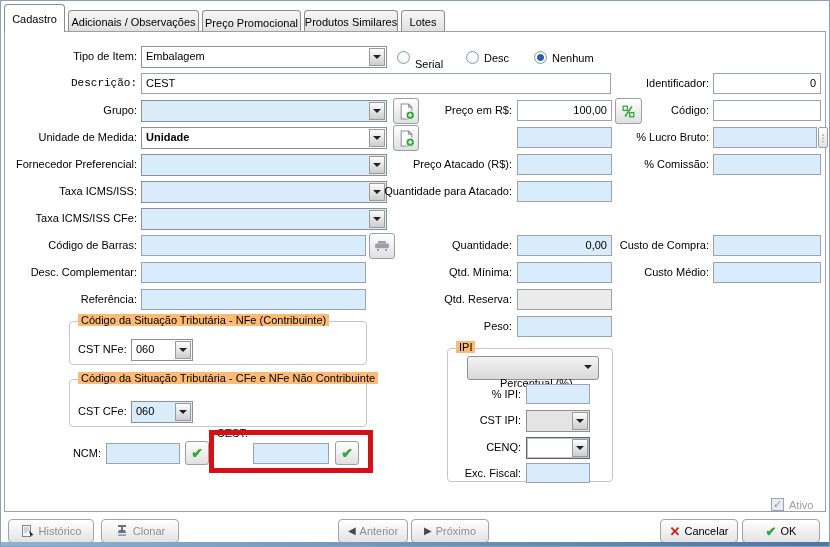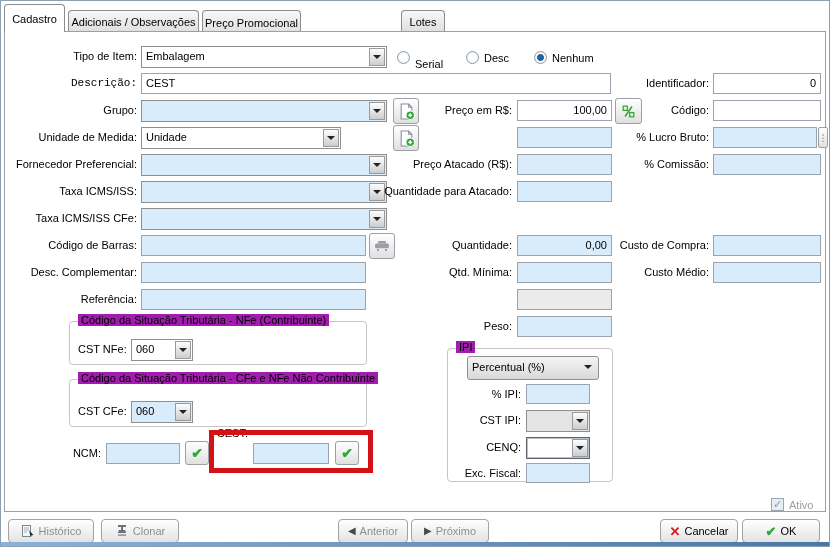--- a/index.html
+++ b/index.html
@@ -36,21 +36,21 @@
                      border:4px solid transparent;border-top:4px solid #222;}
   .combo.flat .arr{border:none;background:transparent;}
   
   .toolbtn{position:absolute;box-sizing:border-box;border:1px solid #9aa0a6;border-radius:3px;
            background:linear-gradient(#ffffff,#e0e0e0);display:flex;align-items:center;
            justify-content:center;cursor:default;}
   .checkglyph{color:#2fa838;font-weight:bold;font-size:14px;line-height:1;}
   .dotsbtn::after{content:"⋮";font-size:9px;color:#555;}
   
   .gbox{position:absolute;border:1px solid #c6c6c6;border-radius:4px;box-sizing:border-box;}
-  .gbox .legend{position:absolute;top:-8px;left:8px;background:#a21caf;padding:0 3px;white-space:nowrap;}
+  .gbox .legend{position:absolute;top:-8px;left:8px;background:#fdba74;padding:0 3px;white-space:nowrap;}
   
   .radio{position:absolute;width:13px;height:13px;border-radius:50%;border:1px solid #8f9aa5;
          background:radial-gradient(#fff 40%,#dde5eb);box-sizing:border-box;}
   .radio.sel::after{content:"";position:absolute;left:2px;top:2px;width:5px;height:5px;
                     border-radius:50%;background:#1f64ad;border:1px solid #16508f;}
   .chk{position:absolute;width:13px;height:13px;border:1px solid #9aa6b2;background:#e7edf3;
        color:#8b95a0;font-size:11px;line-height:11px;text-align:center;box-sizing:border-box;}
   
   .btn{position:absolute;box-sizing:border-box;height:24px;border:1px solid #a3a3a3;border-radius:4px;
        background:linear-gradient(#ffffff,#e3e3e3);display:flex;align-items:center;
@@ -71,20 +71,23 @@
 
   <div class="tab active" style="left:3px;top:3px;width:61px;height:28px;">
       <span>Cadastro</span>
     </div>
   <div class="tab" style="left:67px;top:9px;width:131px;height:22px;">
       <span>Adicionais / Observações</span>
     </div>
   <div class="tab" style="left:201px;top:9px;width:99px;height:24px;">
       <span>Preço Promocional</span>
     </div>
+  <div class="tab" style="left:303px;top:9px;width:94px;height:22px;">
+      <span>Produtos Similares</span>
+    </div>
   <div class="tab" style="left:400px;top:9px;width:44px;height:22px;">
       <span>Lotes</span>
     </div>
 
   <div class="panel"></div>
 
   <div class="lbl" style="left:0;width:136px;top:49px;">Tipo de Item:</div>
   <div class="combo white" style="left:140px;top:45px;width:246px;">
     <span class="cval">Embalagem</span>
     <span class="arr"></span>
@@ -120,21 +123,21 @@
     <svg width="15" height="15" viewBox="0 0 15 15">
         <path d="M11 2.5L4 12.5" stroke="#3aa63a" stroke-width="1.6"></path>
         <rect x="2.2" y="2.2" width="4.2" height="4.2" fill="none" stroke="#3aa63a" stroke-width="1.3"></rect>
         <rect x="8.6" y="8.6" width="4.2" height="4.2" fill="none" stroke="#3aa63a" stroke-width="1.3"></rect>
       </svg>
   </div>
   <div class="lbl" style="left:560px;width:148px;top:103px;">Código:</div>
   <div class="inp white" style="left:712px;top:99px;width:108px;"></div>
 
   <div class="lbl" style="left:0;width:136px;top:130px;">Unidade de Medida:</div>
-  <div class="combo white" style="left:140px;top:126px;width:200px;">
+  <div class="combo white" style="left:140px;top:126px;width:246px;font-weight:bold;">
     <span class="cval">Unidade</span>
     <span class="arr"></span>
   </div>
   <div class="toolbtn" style="left:392px;top:124px;width:26px;height:26px;">
     <svg width="17" height="17" viewBox="0 0 16 16">
         <path d="M3 1h7l3 3v11H3z" fill="#fff" stroke="#8a9096"></path>
         <path d="M10 1v3h3" fill="none" stroke="#8a9096"></path>
         <circle cx="11.5" cy="11.5" r="4" fill="#2fa838" stroke="#fff"></circle>
         <path d="M11.5 9.7v3.6M9.7 11.5h3.6" stroke="#fff" stroke-width="1.3"></path>
       </svg>
@@ -185,20 +188,21 @@
 
   <div class="lbl" style="left:0;width:136px;top:265px;">Desc. Complementar:</div>
   <div class="inp" style="left:140px;top:261px;width:225px;"></div>
   <div class="lbl" style="left:350px;width:161px;top:265px;">Qtd. Mínima:</div>
   <div class="inp" style="left:516px;top:261px;width:95px;"></div>
   <div class="lbl" style="left:560px;width:148px;top:265px;">Custo Médio:</div>
   <div class="inp" style="left:712px;top:261px;width:108px;"></div>
 
   <div class="lbl" style="left:0;width:136px;top:292px;">Referência:</div>
   <div class="inp" style="left:140px;top:288px;width:225px;"></div>
+  <div class="lbl" style="left:350px;width:161px;top:292px;">Qtd. Reserva:</div>
   <div class="inp gray" style="left:516px;top:288px;width:95px;"></div>
 
   <div class="lbl" style="left:350px;width:161px;top:319px;">Peso:</div>
   <div class="inp" style="left:516px;top:315px;width:95px;"></div>
 
   <div class="gbox" style="left:68px;top:320px;width:298px;height:44px;">
     <span class="legend">Código da Situação Tributária - NFe (Contribuinte)</span>
   </div>
   <div class="lbl lft" style="left:77px;top:342px;">CST NFe:</div>
   <div class="combo white" style="left:130px;top:338px;width:62px;">
@@ -225,21 +229,21 @@
   <div class="lbl" style="left:198px;width:49px;top:426px;">CEST:</div>
   <div class="inp" style="left:252px;top:442px;width:76px;"></div>
   <div class="toolbtn" style="left:334px;top:440px;width:24px;height:24px;">
     <span class="checkglyph">✔</span>
   </div>
 
   <div class="gbox" style="left:446px;top:347px;width:166px;height:134px;">
     <span class="legend">IPI</span>
   </div>
   <div class="combo grayface flat" style="left:466px;top:355px;width:132px;height:24px;border-radius:3px;border-color:#8a9096;background:linear-gradient(#f4f4f4,#d9d9d9);">
-    <span class="cval" style="top:4px;">Percentual (%)</span>
+    <span class="cval" style="top:20px;margin-left:28px;">Percentual (%)</span>
     <span class="arr" style="top:2px;height:18px;"></span>
   </div>
   <div class="lbl" style="left:446px;width:74px;top:387px;">% IPI:</div>
   <div class="inp" style="left:525px;top:383px;width:64px;height:20px;"></div>
   <div class="lbl" style="left:446px;width:74px;top:413px;">CST IPI:</div>
   <div class="combo grayface" style="left:525px;top:409px;width:64px;">
     <span class="cval"></span>
     <span class="arr"></span>
   </div>
   <div class="lbl" style="left:446px;width:74px;top:440px;">CENQ:</div>

